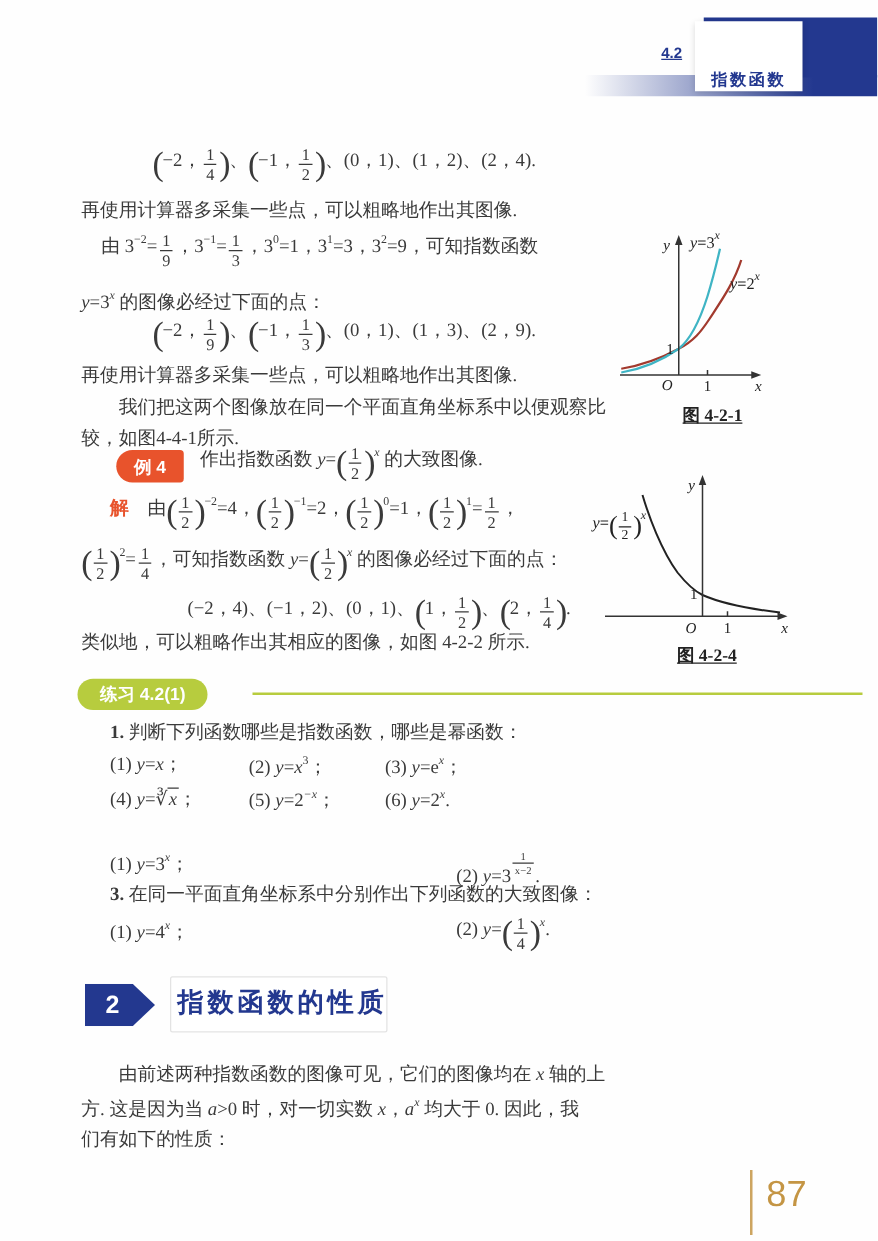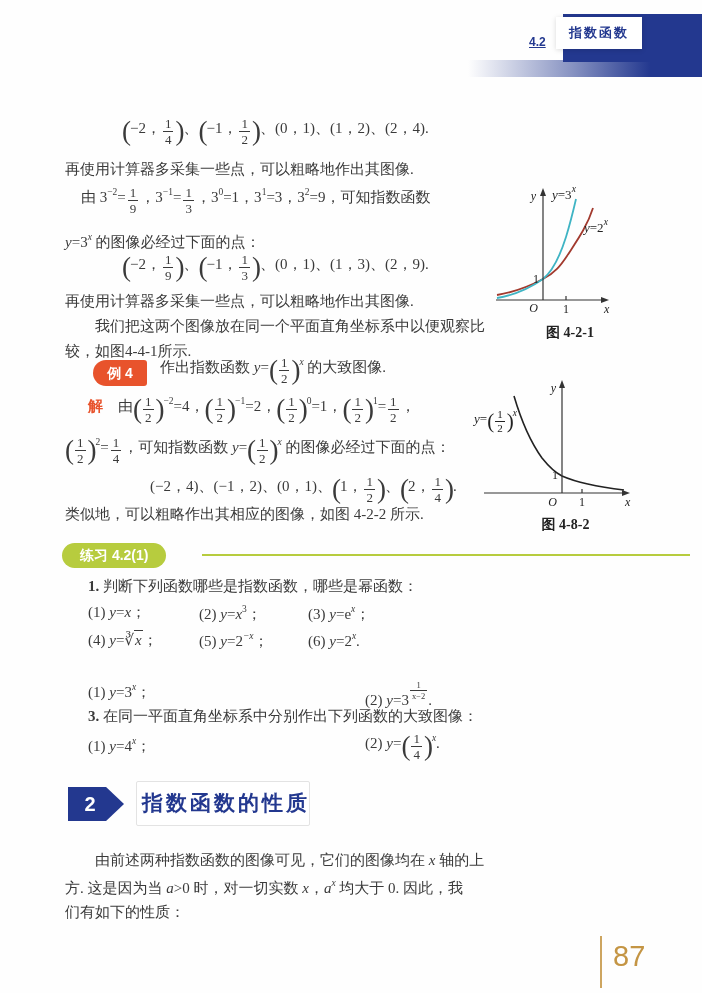--- a/index.html
+++ b/index.html
@@ -3,22 +3,22 @@
 <meta charset="utf-8">
 <style>
   html,body{margin:0;padding:0;background:#ffffff;}
   .page{position:relative;width:702px;height:993px;background:#fefefe;overflow:hidden;
         font-family:"Liberation Serif","DejaVu Serif",serif;color:#3a3a3a;}
 
   
   .hd-navy{position:absolute;left:563px;top:14px;width:139px;height:48px;background:var(--navy,#23388f);}
   .hd-grad{position:absolute;left:468px;top:60px;width:234px;height:17px;
            background:linear-gradient(90deg,rgba(35,56,143,0) 0%,rgba(35,56,143,.55) 45%,var(--navy,#23388f) 78%);}
-  .hd-white{position:absolute;left:556px;top:17px;width:86px;height:32px;background:#fff;
-            box-shadow:0 1px 5px rgba(0,0,0,.15);display:flex;align-items:center;justify-content:center;}
+  .hd-white{position:absolute;left:556px;top:17px;width:86px;height:56px;background:#fff;
+            box-shadow:0 1px 5px rgba(0,0,0,.15);display:flex;align-items:flex-end;justify-content:center;}
   .hd-title{color:var(--navy,#23388f);font:bold 13px "Liberation Sans",sans-serif;letter-spacing:2px;}
   .hd-no{position:absolute;left:529px;top:35px;color:var(--navy,#23388f);font:bold 12px "Liberation Sans",sans-serif;text-decoration:underline;}
 
   
   .mline{position:absolute;white-space:nowrap;font:15px/1.3 "Liberation Serif","DejaVu Serif",serif;color:#3a3a3a;}
   .it{font-style:italic;}
   .sup{font-size:9.5px;vertical-align:7px;}
   .frac{display:inline-block;vertical-align:-11px;text-align:center;font-size:13px;line-height:1.05;margin:0 2px;}
   .frac .num{display:block;padding:0 2px;}
   .frac .den{display:block;border-top:1px solid #3a3a3a;padding:1px 2px 0;}
@@ -41,21 +41,21 @@
   .s2-title{position:absolute;left:142px;top:790px;color:var(--navy,#23388f);
             font:bold 21px/1.2 "Liberation Sans",sans-serif;letter-spacing:3px;}
 
   
   .fig{position:absolute;}
   .fig svg{display:block;}
   .fig-label{position:absolute;font:13px "Liberation Serif",serif;white-space:nowrap;color:#222;}
   .fig-label .frac{font-size:11px;vertical-align:-9px;}
   .fig-label .frac .den{border-top-color:#222;}
   .fig-label .bigp{font-size:21px;vertical-align:-5px;}
-  .fig-cap{position:absolute;text-align:center;font:bold 14px "Liberation Serif",serif;color:#222;}
+  .fig-cap{position:absolute;text-align:center;font:bold 14px "Liberation Serif",serif;color:#222;text-decoration:underline;}
   .axis-txt{font:italic 12px "Liberation Serif",serif;fill:#222;}
   .num-txt{font:12px "Liberation Serif",serif;fill:#222;}
 
   
   .pagerule{position:absolute;left:600px;top:936px;width:2px;height:52px;background:var(--gold,#c49544);opacity:.85;}
   .pageno{position:absolute;left:613px;top:940px;color:var(--gold,#c49544);font:29px "Liberation Sans",sans-serif;}
 </style>
 </head>
 <body>
 
@@ -140,18 +140,18 @@
       <polygon points="162,115 154,112 154,118" fill="#333"></polygon>
       <line x1="114" y1="111" x2="114" y2="115" stroke="#333" stroke-width="1.2"></line>
       <text x="88" y="14" text-anchor="end" class="axis-txt">y</text>
       <text x="157" y="128" class="axis-txt">x</text>
       <text x="89" y="128" text-anchor="end" class="axis-txt">O</text>
       <text x="114" y="128" text-anchor="middle" class="num-txt">1</text>
       <text x="90" y="101" text-anchor="end" class="num-txt">1</text>
     </svg>
     <div class="fig-label" style="left:6px;top:30px"><span class="it">y</span>=<span class="bigp">(</span><span class="frac"><span class="num">1</span><span class="den">2</span></span><span class="bigp">)</span><span class="sup it">x</span></div>
   </div>
-  <div class="fig-cap" style="left:468px;top:516px;width:195px">图 4-8-2</div>
+  <div class="fig-cap" style="left:468px;top:516px;width:195px">图 4-2-4</div>
 
   <div class="pagerule"></div>
   <div class="pageno">87</div>
 
 </div>
 
 </body></html>

